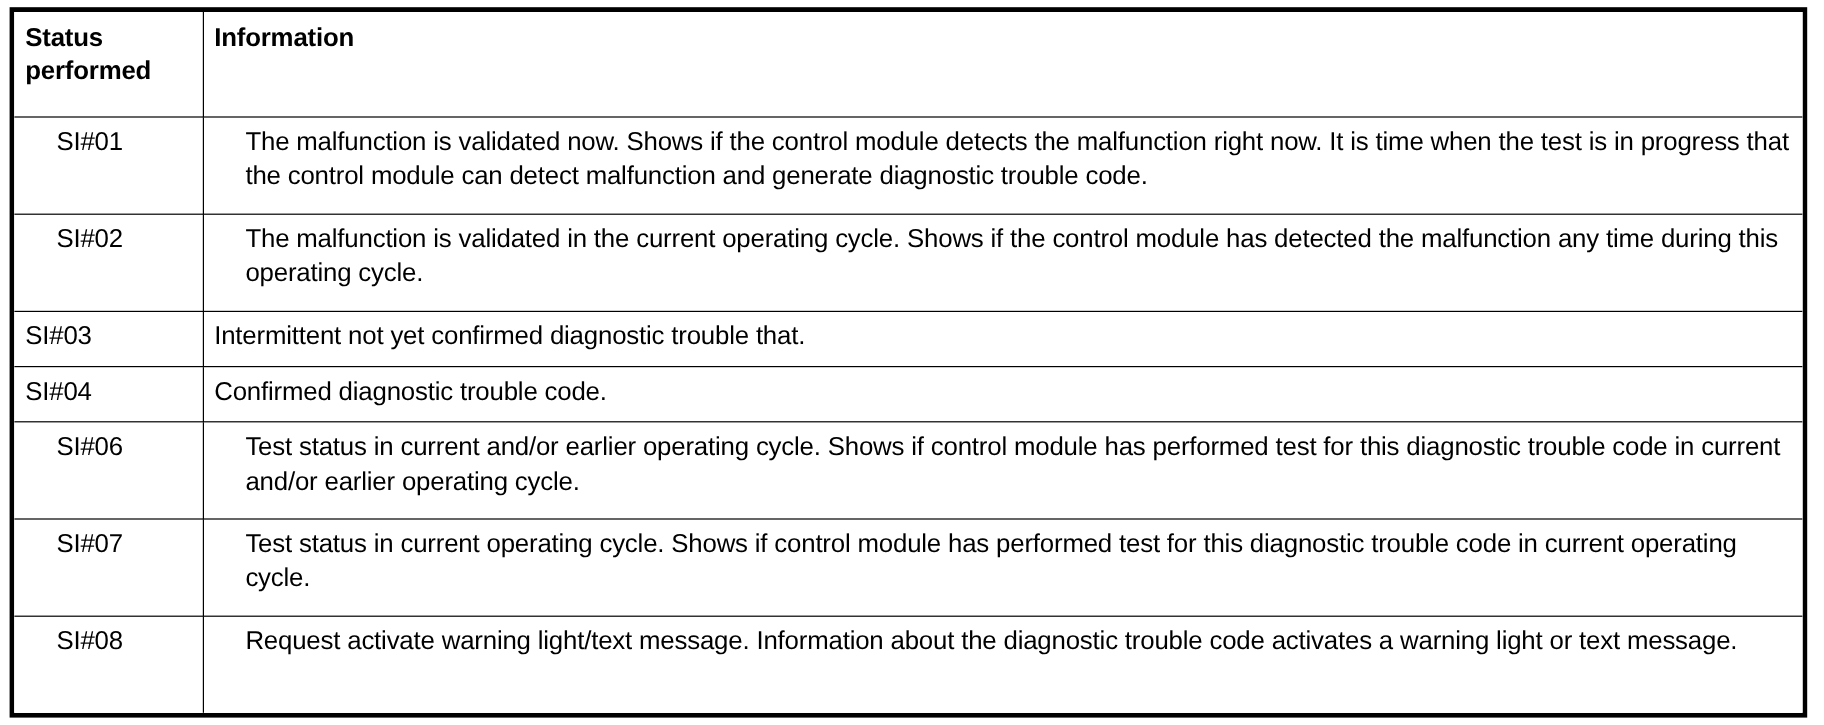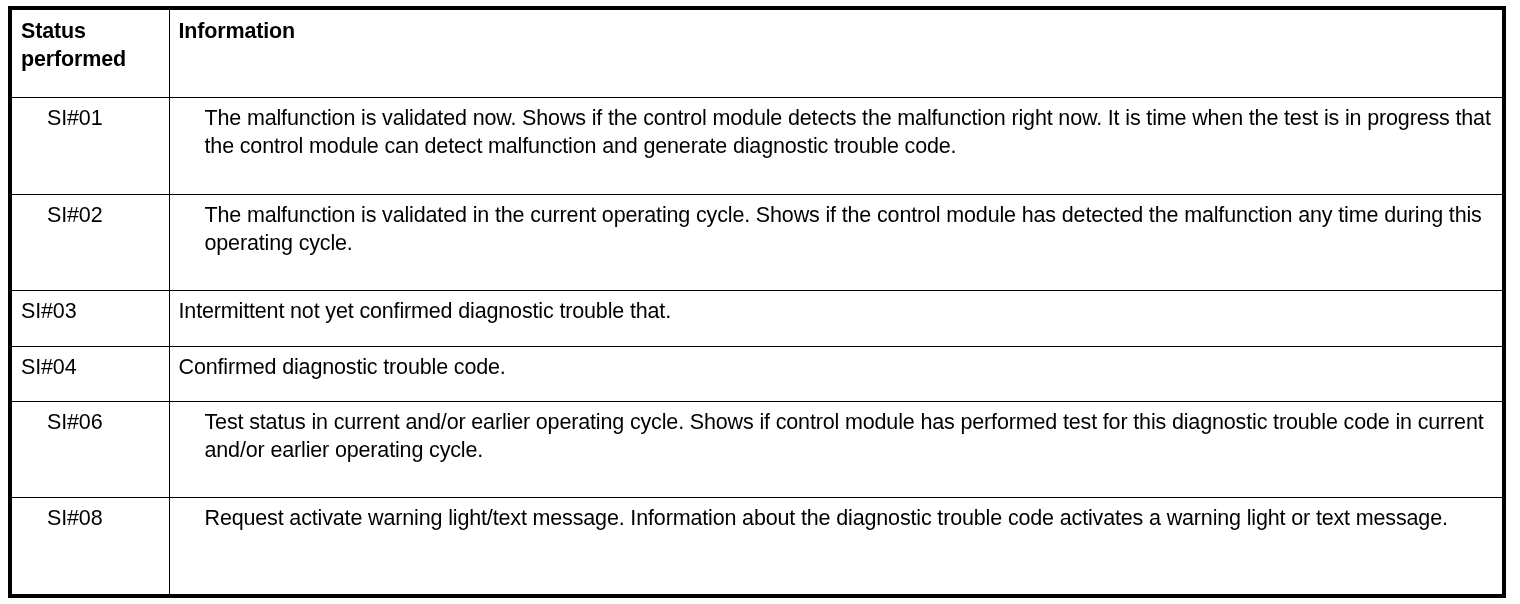--- a/index.html
+++ b/index.html
@@ -118,19 +118,23 @@
         </tr>
         <tr class="row-1line">
           <td class="cell-id">SI#04</td>
           <td class="cell-expl">Confirmed diagnostic trouble code.</td>
         </tr>
         <tr class="row-2line">
           <td class="cell-id">SI#06</td>
           <td class="cell-expl">Test status in current and/or earlier operating cycle. Shows if control module has performed test for this diagnostic trouble code in current and/or earlier operating cycle.</td>
         </tr>
         <tr class="row-2line">
+          <td class="cell-id">SI#07</td>
+          <td class="cell-expl">Test status in current operating cycle. Shows if control module has performed test for this diagnostic trouble code in current operating cycle.</td>
+        </tr>
+        <tr class="row-2line">
           <td class="cell-id">SI#08</td>
           <td class="cell-expl">Request activate warning light/text message. Information about the diagnostic trouble code activates a warning light or text message.</td>
         </tr>
       </tbody>
     </table>
   </div>
 </div>
 
 </body></html>

